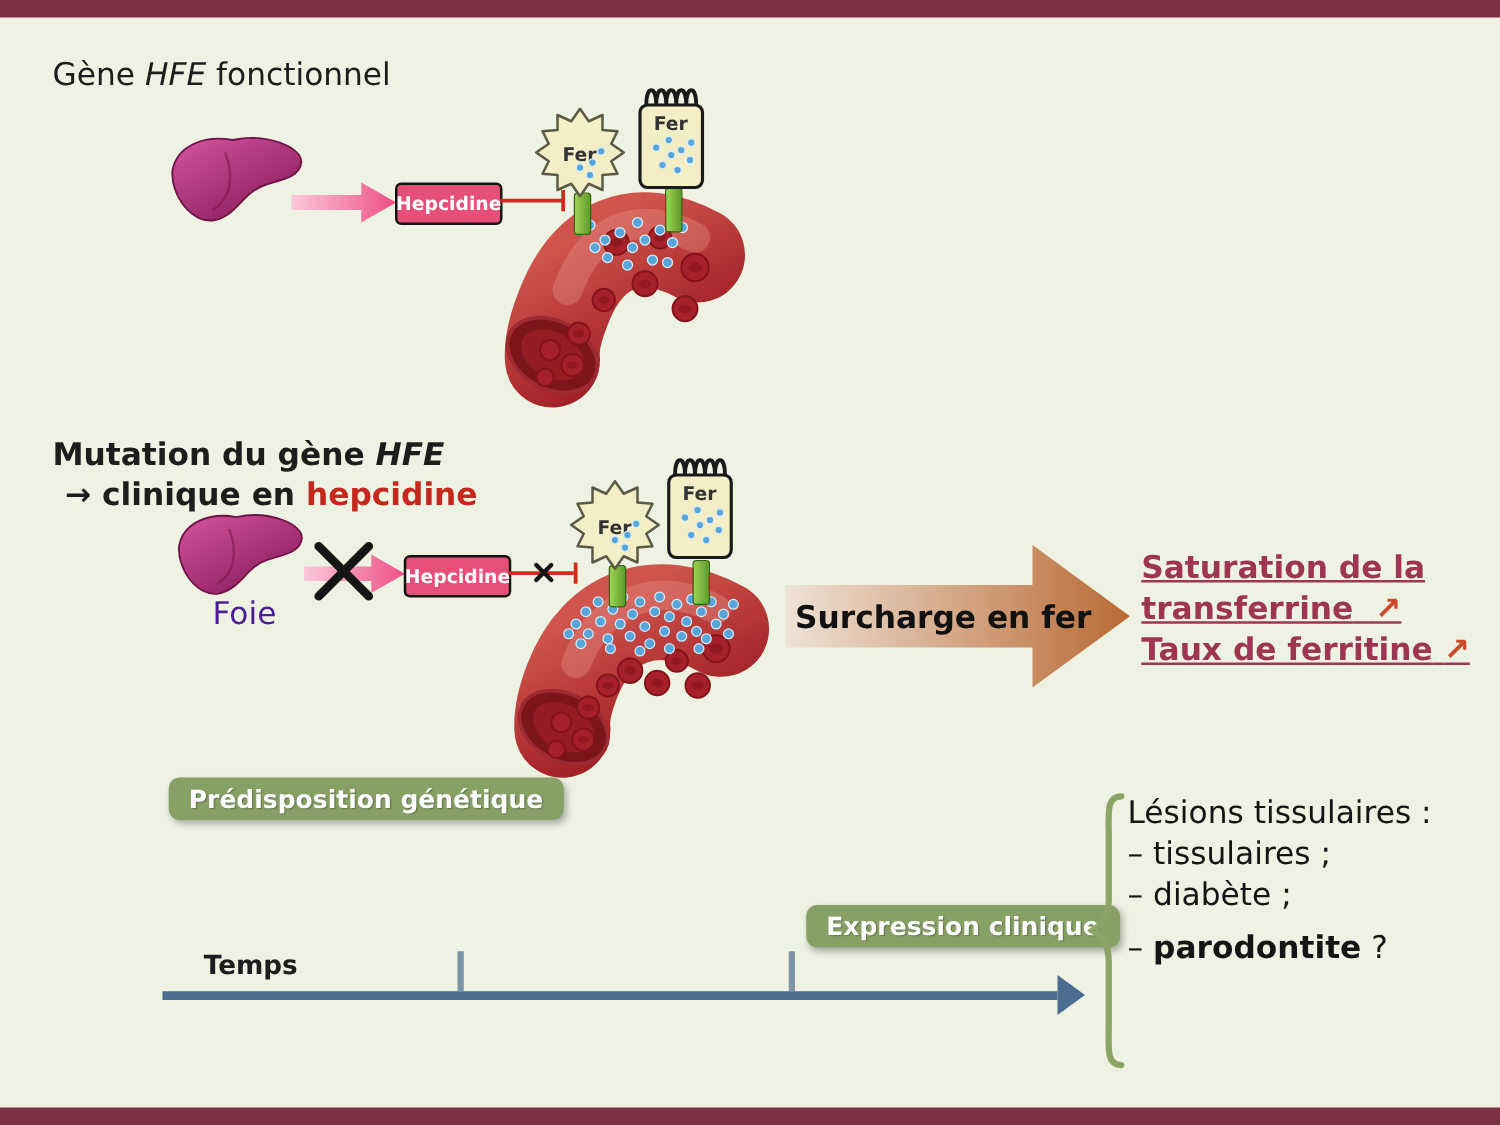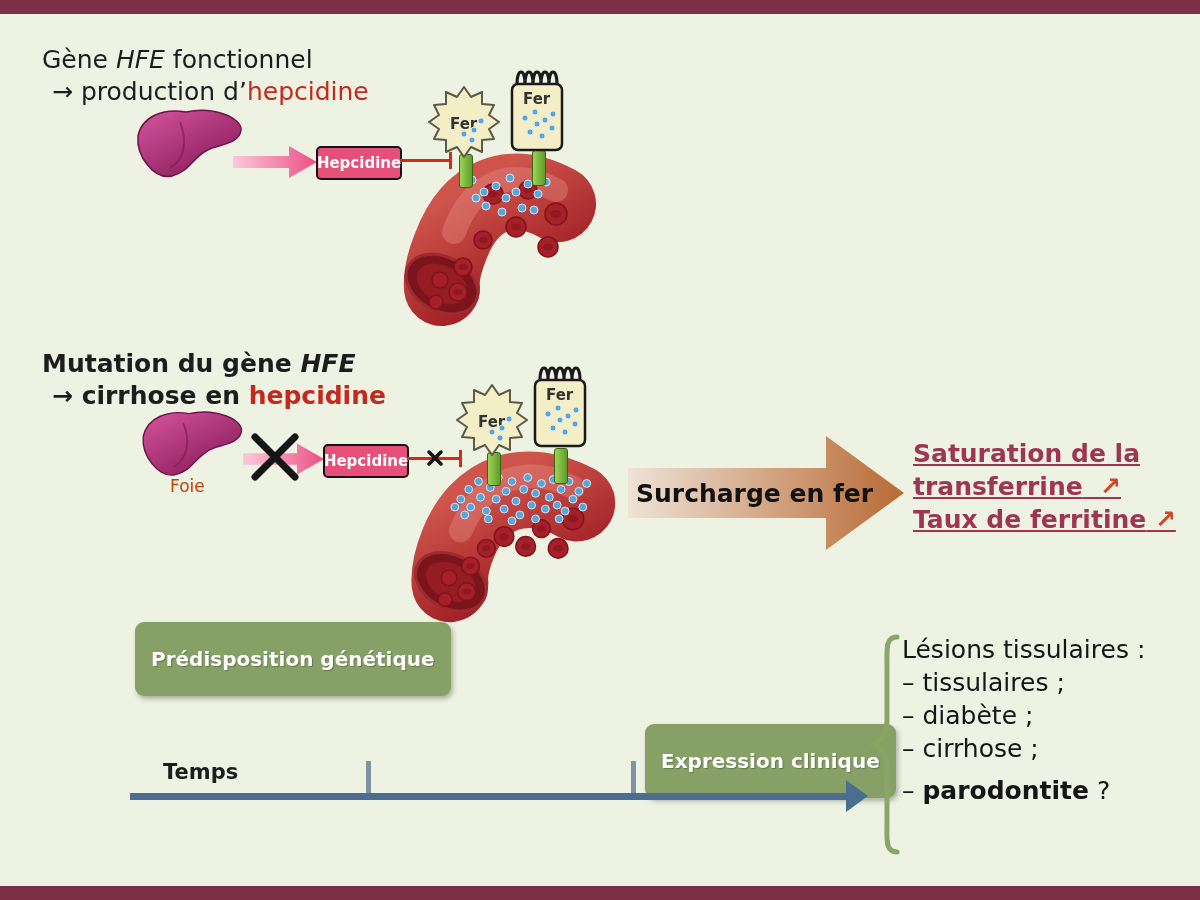--- a/index.html
+++ b/index.html
@@ -17,29 +17,29 @@
 
   .hep-box{position:absolute;width:82px;height:30px;background:#e64f78;border:2px solid #141414;
            border-radius:5px;display:flex;align-items:center;justify-content:center;
            color:#fff;font-size:15px;font-weight:bold;z-index:6;}
   .inhib-line{position:absolute;height:3px;background:#d12a1f;z-index:6;}
   .inhib-bar{position:absolute;width:3px;height:17px;background:#d12a1f;z-index:6;}
 
   .channel{position:absolute;width:12px;background:linear-gradient(to right,#9ed455,#5d9b2b);
            border:1.5px solid #35650f;border-radius:3px;z-index:4;}
 
-  .liver-label{position:absolute;font-size:17px;color:#c2410c;}
+  .liver-label{position:absolute;font-size:25px;color:#4c1d95;}
 
   .big-arrow-text{position:absolute;font-size:25px;font-weight:bold;color:#111;white-space:nowrap;z-index:7;}
 
   .results{position:absolute;font-size:25px;font-weight:bold;line-height:33px;color:#9e3652;}
   .up-arrow{color:#cc4a2a;font-weight:bold;}
 
   .stage-box{position:absolute;background:#87a066;color:#fff;font-size:20px;font-weight:bold;
-             padding:25px 16px;border-radius:9px;box-shadow:2px 3px 5px rgba(0,0,0,.28);
+             padding:5px 16px;border-radius:9px;box-shadow:2px 3px 5px rgba(0,0,0,.28);
              text-shadow:1px 1px 1px rgba(0,0,0,.25);white-space:nowrap;}
 
   .axis-label{position:absolute;font-size:21px;font-weight:bold;color:#1d1d1d;}
   .axis-line{position:absolute;height:7px;background:#4a6d90;}
   .axis-head{position:absolute;width:0;height:0;border-left:22px solid #4a6d90;
              border-top:16px solid transparent;border-bottom:16px solid transparent;}
   .tick{position:absolute;width:5px;height:32px;background:#7f93a6;}
 
   .lesions{position:absolute;font-size:25px;line-height:33px;color:#151515;}
   .lesions .bold-line{margin-top:9px;font-weight:bold;}
@@ -71,21 +71,20 @@
           <stop offset="1" stop-color="#b96a34"></stop>
       </linearGradient>
     </defs>
   </svg>
 
   <div class="bar top"></div>
   <div class="bar bottom"></div>
 
   <div class="t-block" style="left:42px;top:44px;">
     <div><span>Gène </span><span class="gene">HFE</span><span> fonctionnel</span></div>
-    <div class="line2"><span>→</span><span> production d’</span><span class="red">hepcidine</span></div>
   </div>
 
   <svg class="abs z3" style="left:128px;top:104px;" width="118" height="86" viewBox="0 0 118 86">
     <path d="M10,32 C14,12 36,4 58,8 C86,2 114,14 113,26 C112,38 96,40 84,44 C66,50 62,68 44,72 C26,76 8,52 10,32 Z" fill="url(#liverGrad)" stroke="#6e1446" stroke-width="1.5"></path>
     <path d="M52,18 C60,38 56,56 42,64" fill="none" stroke="#7e1850" stroke-width="2" opacity="0.6"></path>
   </svg>
 
   <svg class="abs" style="left:233px;top:143px;" width="85" height="38" viewBox="0 0 85 38">
     <polygon points="0,13 56,13 56,3 84,19 56,35 56,25 0,25" fill="url(#pinkGrad)"></polygon>
   </svg>
@@ -166,21 +165,21 @@
         <circle cx="98" cy="54" r="4"></circle>
         <circle cx="146" cy="58" r="4"></circle>
         <circle cx="122" cy="26" r="4"></circle>
       <circle cx="158" cy="30" r="4"></circle>
         <circle cx="88" cy="46" r="4"></circle>
     </g>
   </svg>
 
   <div class="t-block" style="left:42px;top:348px;font-weight:bold;">
     <div><span>Mutation du gène </span><span class="gene">HFE</span></div>
-    <div class="line2"><span>→</span><span> cirrhose en </span><span class="red">hepcidine</span></div>
+    <div class="line2"><span>→</span><span> clinique en </span><span class="red">hepcidine</span></div>
   </div>
 
   <svg class="abs z3" style="left:130px;top:406px;" width="120" height="82" viewBox="0 0 118 86">
     <path d="M10,32 C14,12 36,4 58,8 C86,2 114,14 113,26 C112,38 96,40 84,44 C66,50 62,68 44,72 C26,76 8,52 10,32 Z" fill="url(#liverGrad)" stroke="#6e1446" stroke-width="1.5"></path>
     <path d="M52,18 C60,38 56,56 42,64" fill="none" stroke="#7e1850" stroke-width="2" opacity="0.6"></path>
   </svg>
   <div class="liver-label" style="left:170px;top:476px;">
     <span>Foie</span>
   </div>
 
@@ -328,17 +327,16 @@
   <div class="axis-head" style="left:846px;top:780px;"></div>
 
   <svg class="abs" style="left:870px;top:632px;" width="30" height="225" viewBox="0 0 30 225">
     <path d="M27,5 C15,5 17,18 17,36 L17,88 C17,102 11,108 4,112.5 C11,117 17,123 17,137 L17,189 C17,207 15,220 27,220" fill="none" stroke="#8aa565" stroke-width="5" stroke-linecap="round"></path>
   </svg>
 
   <div class="lesions" style="left:902px;top:633px;">
     <div><span>Lésions tissulaires :</span></div>
     <div><span>– tissulaires ;</span></div>
     <div><span>– diabète ;</span></div>
-    <div><span>– cirrhose ;</span></div>
     <div class="bold-line"><span style="font-weight:normal">– </span><span>parodontite</span><span style="font-weight:normal"> ?</span></div>
   </div>
 
 </div>
 
 </body></html>

